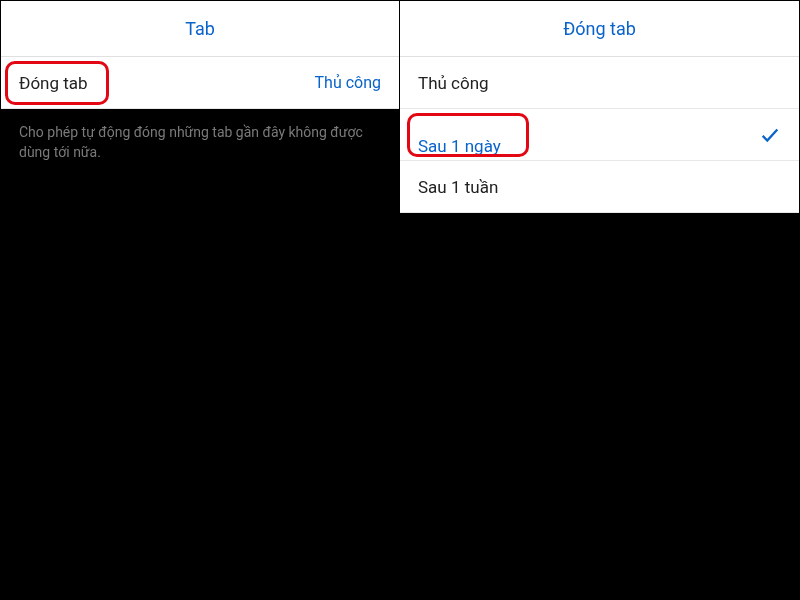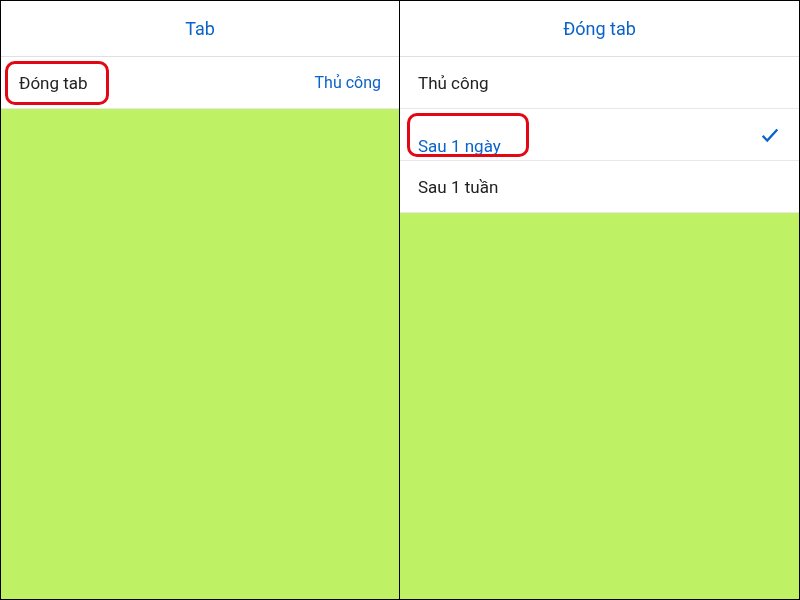--- a/index.html
+++ b/index.html
@@ -13,21 +13,21 @@
     .container {
       display: flex;
       width: 800px;
       height: 600px;
       border: 1px solid #000;
     }
     .panel {
       width: 50%;
       height: 100%;
       position: relative;
-      background: #bef264;
+      background: #000000;
     }
     .panel-left {
       border-right: 1px solid #000;
     }
     .header {
       height: 56px;
       background: #fff;
       display: flex;
       align-items: center;
       justify-content: center;
@@ -112,20 +112,21 @@
 <div class="container">
 
   <div class="panel panel-left">
     <div class="header">
       <span class="header-title">Tab</span>
     </div>
     <div class="row">
       <span class="row-label">Đóng tab</span>
       <span class="row-value">Thủ công</span>
     </div>
+    <div class="description">Cho phép tự động đóng những tab gần đây không được dùng tới nữa.</div>
     <div class="highlight-box hl-left"></div>
   </div>
 
   <div class="panel">
     <div class="header">
       <span class="header-title">Đóng tab</span>
     </div>
     <div class="options">
 
       <div class="option">

